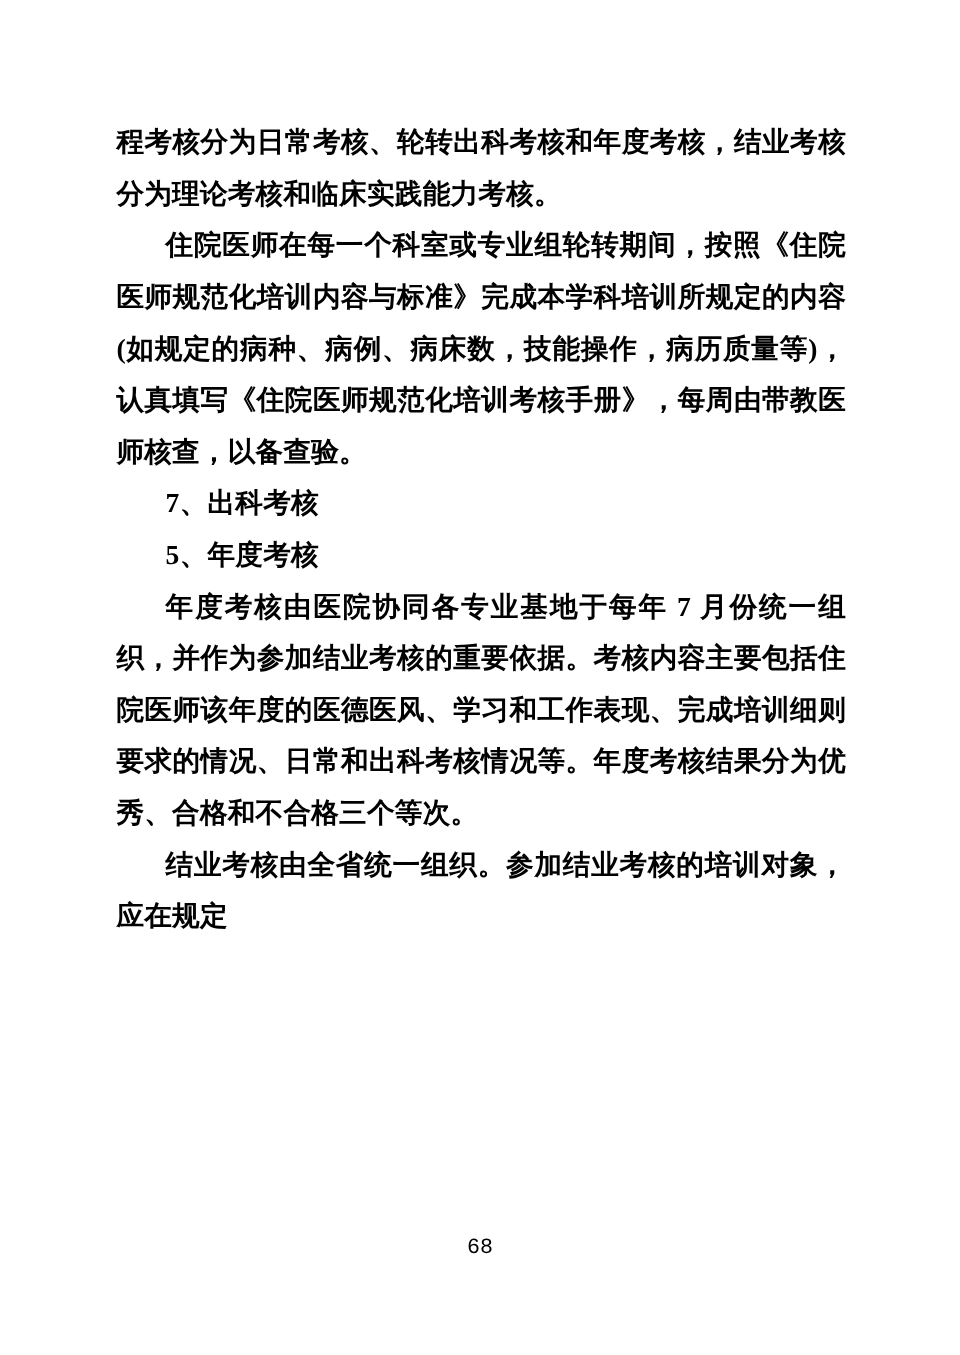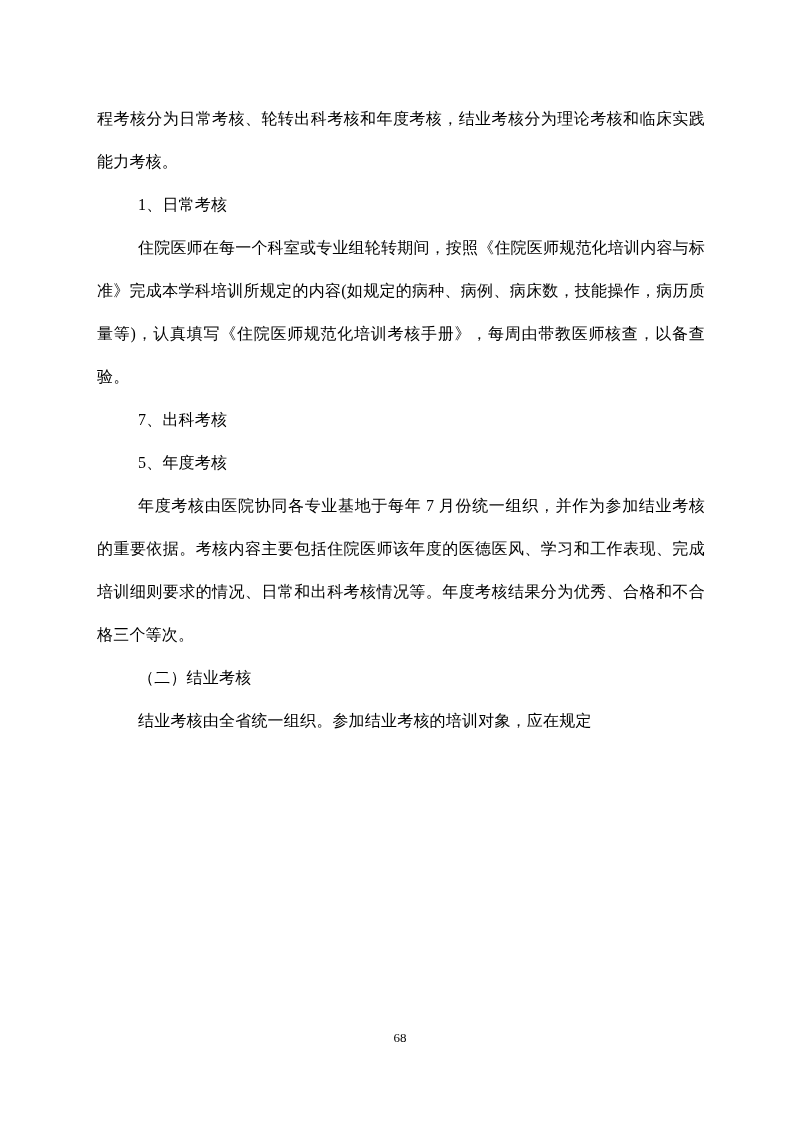--- a/index.html
+++ b/index.html
@@ -17,48 +17,47 @@
     font-family: "Liberation Serif", "DejaVu Serif", serif;
     color: #000000;
   }
   .content {
     position: absolute;
     left: 97px;
     top: 97px;
     width: 608px;
   }
   .para {
-    font-size: 16px;
+    font-size: 23px;
     line-height: 43px;
     text-align: justify;
     text-justify: inter-ideograph;
     margin: 0;
     letter-spacing: 0.2px;
+    font-weight: bold;
   }
   .indent {
     text-indent: 41px;
   }
   .page-number {
     position: absolute;
     left: 0;
     right: 0;
     top: 1030px;
     text-align: center;
-    font-size: 13px;
-    font-family: Liberation Serif, serif;
+    font-size: 18px;
+    font-family: Liberation Mono, monospace;
   }
 </style>
 </head>
 <body>
 
 <div class="page">
   <div class="content">
     <p class="para">程考核分为日常考核、轮转出科考核和年度考核，结业考核分为理论考核和临床实践能力考核。</p>
-    <p class="para indent">1、日常考核</p>
     <p class="para indent">住院医师在每一个科室或专业组轮转期间，按照《住院医师规范化培训内容与标准》完成本学科培训所规定的内容(如规定的病种、病例、病床数，技能操作，病历质量等)，认真填写《住院医师规范化培训考核手册》，每周由带教医师核查，以备查验。</p>
     <p class="para indent">7、出科考核</p>
     <p class="para indent">5、年度考核</p>
     <p class="para indent">年度考核由医院协同各专业基地于每年 7 月份统一组织，并作为参加结业考核的重要依据。考核内容主要包括住院医师该年度的医德医风、学习和工作表现、完成培训细则要求的情况、日常和出科考核情况等。年度考核结果分为优秀、合格和不合格三个等次。</p>
-    <p class="para indent">（二）结业考核</p>
     <p class="para indent">结业考核由全省统一组织。参加结业考核的培训对象，应在规定</p>
   </div>
   <div class="page-number">68</div>
 </div>
 
 </body></html>

